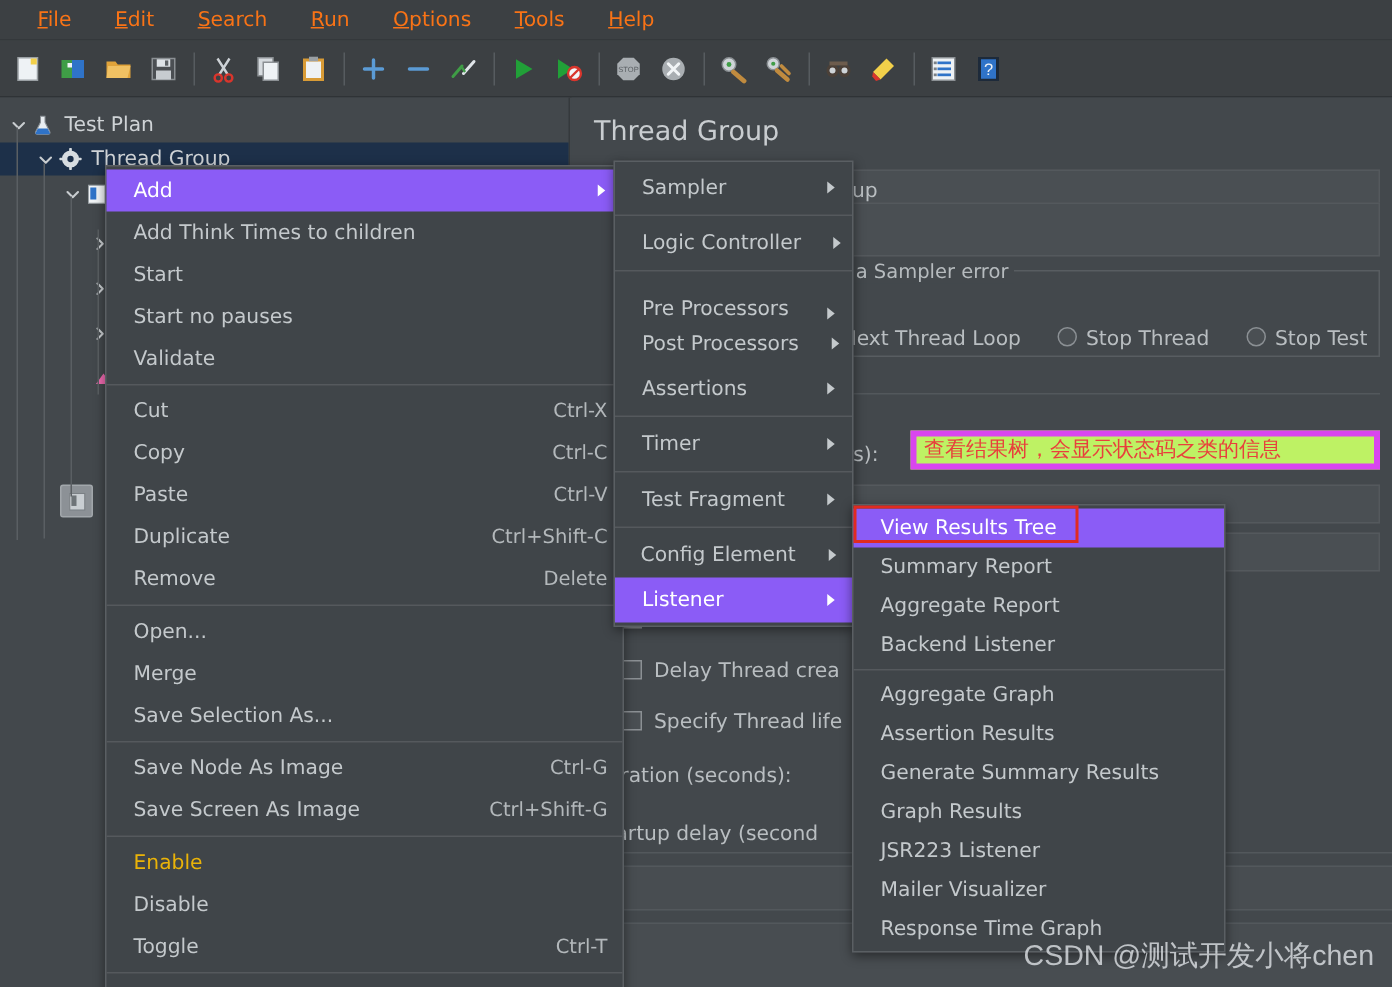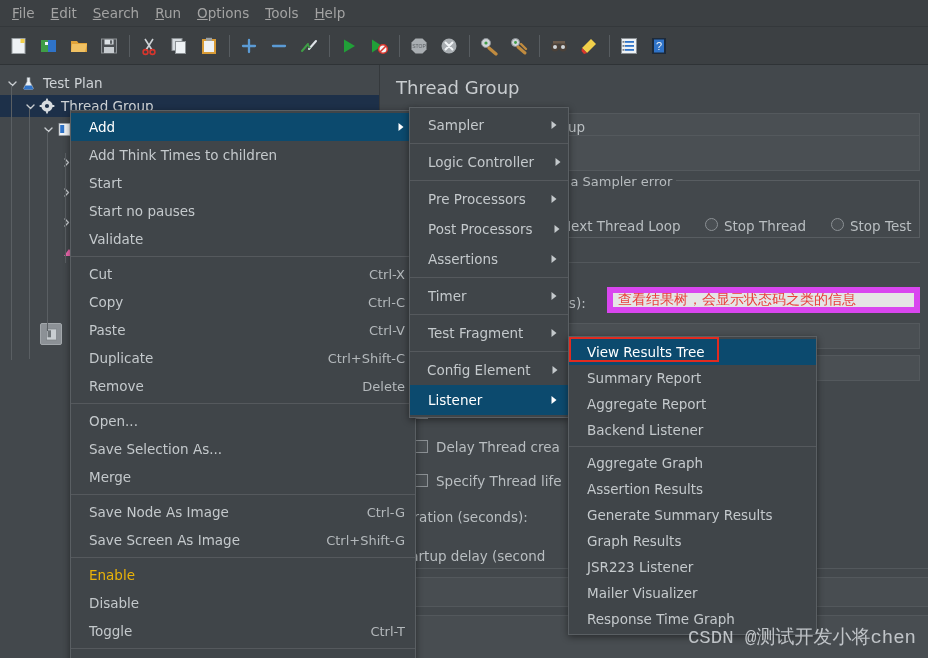--- a/index.html
+++ b/index.html
@@ -23,22 +23,23 @@
     position: absolute; left: 0; top: 0;
     width: 928px; height: 27px;
     background: #3c4043;
     display: flex; align-items: center;
     padding-left: 4px;
     border-bottom: 1px solid #34383b;
   }
   .menubar-item {
     padding: 3px 8px 4px 8px;
     font-size: 13.5px;
-    color: #a3a3a3;
+    color: #f97316;
     white-space: nowrap;
+    margin-left: 13px;
   }
   .menubar-item .u { text-decoration: underline; }
 
   
   .toolbar {
     position: absolute; left: 0; top: 27px;
     width: 928px; height: 38px;
     background: #3c4043;
     display: flex; align-items: center;
     padding-left: 6px;
@@ -148,22 +149,22 @@
     content: "";
     position: absolute;
     left: 3px; top: 0px;
     width: 4px; height: 8px;
     border: solid #d3d7da;
     border-width: 0 2px 2px 0;
     transform: rotate(42deg);
   }
   .textbox {
     position: absolute;
-    background: #e5e5e5;
-    border: 6px solid #d946ef;
+    background: #bef264;
+    border: 4px solid #d946ef;
     font-size: 14px;
     color: #e8403c;
     display: flex; align-items: center;
     padding-left: 5px;
     white-space: nowrap;
     overflow: hidden;
   }
   .sep-line {
     position: absolute;
     background: #53585c;
@@ -181,21 +182,21 @@
   }
   .mi {
     position: relative;
     height: 27px;
     display: flex; align-items: center;
     padding: 0 10px 0 18px;
     font-size: 13.5px;
     color: #c4c9cc;
     white-space: nowrap;
   }
-  .mi.sel { background: #0c4a6e; color: #ffffff; gap: 24px; }
+  .mi.sel { background: #8b5cf6; color: #ffffff; gap: 24px; }
   .mi.disabled { color: #eab308; }
   .mi .accel {
     margin-left: auto;
     padding-left: 24px;
     font-size: 13px;
     color: #b3b8bb;
   }
   .mi .arrow {
     margin-left: auto;
     padding-left: 20px;
@@ -214,21 +215,21 @@
   }
 
   
   .watermark {
     position: absolute;
     right: 12px; bottom: 8px;
     font-size: 19px;
     color: rgba(226,230,233,0.78);
     white-space: nowrap;
     z-index: 70;
-    font-family: Liberation Mono, monospace;
+    font-family: Liberation Sans, sans-serif;
   }
 </style>
 </head>
 <body>
 
 <div id="app">
 
   <div class="menubar" id="menubar">
       <div class="menubar-item"><span class="u">F</span>ile</div>
       <div class="menubar-item"><span class="u">E</span>dit</div>
@@ -567,24 +568,24 @@
       </div>
       <div class="mi" style="height: 28px;">
         <span>Remove</span>
         <span class="accel">Delete</span>
       </div>
       <div class="msep"></div>
       <div class="mi" style="height: 28px;">
         <span>Open...</span>
       </div>
       <div class="mi" style="height: 28px;">
+        <span>Merge</span>
+      </div>
+      <div class="mi" style="height: 28px;">
         <span>Save Selection As...</span>
-      </div>
-      <div class="mi" style="height: 28px;">
-        <span>Merge</span>
       </div>
       <div class="msep"></div>
       <div class="mi" style="height: 28px;">
         <span>Save Node As Image</span>
         <span class="accel">Ctrl-G</span>
       </div>
       <div class="mi" style="height: 28px;">
         <span>Save Screen As Image</span>
         <span class="accel">Ctrl+Shift-G</span>
       </div>
@@ -615,21 +616,21 @@
       <div class="msep"></div>
       <div class="mi" style="height: 30px;">
         <span>Logic Controller</span>
         <span class="arrow">
           <svg width="8" height="10" viewBox="0 0 8 10">
             <path d="M1.5 1 L6.5 5 L1.5 9 Z" fill="#c4c9cc"></path>
           </svg>
         </span>
       </div>
       <div class="msep"></div>
-      <div class="mi" style="height: 30px;">
+      <div class="mi" style="height: 30px; align-items: flex-end;">
         <span>Pre Processors</span>
         <span class="arrow">
           <svg width="8" height="10" viewBox="0 0 8 10">
             <path d="M1.5 1 L6.5 5 L1.5 9 Z" fill="#c4c9cc"></path>
           </svg>
         </span>
       </div>
       <div class="mi" style="height: 30px;">
         <span>Post Processors</span>
         <span class="arrow">

